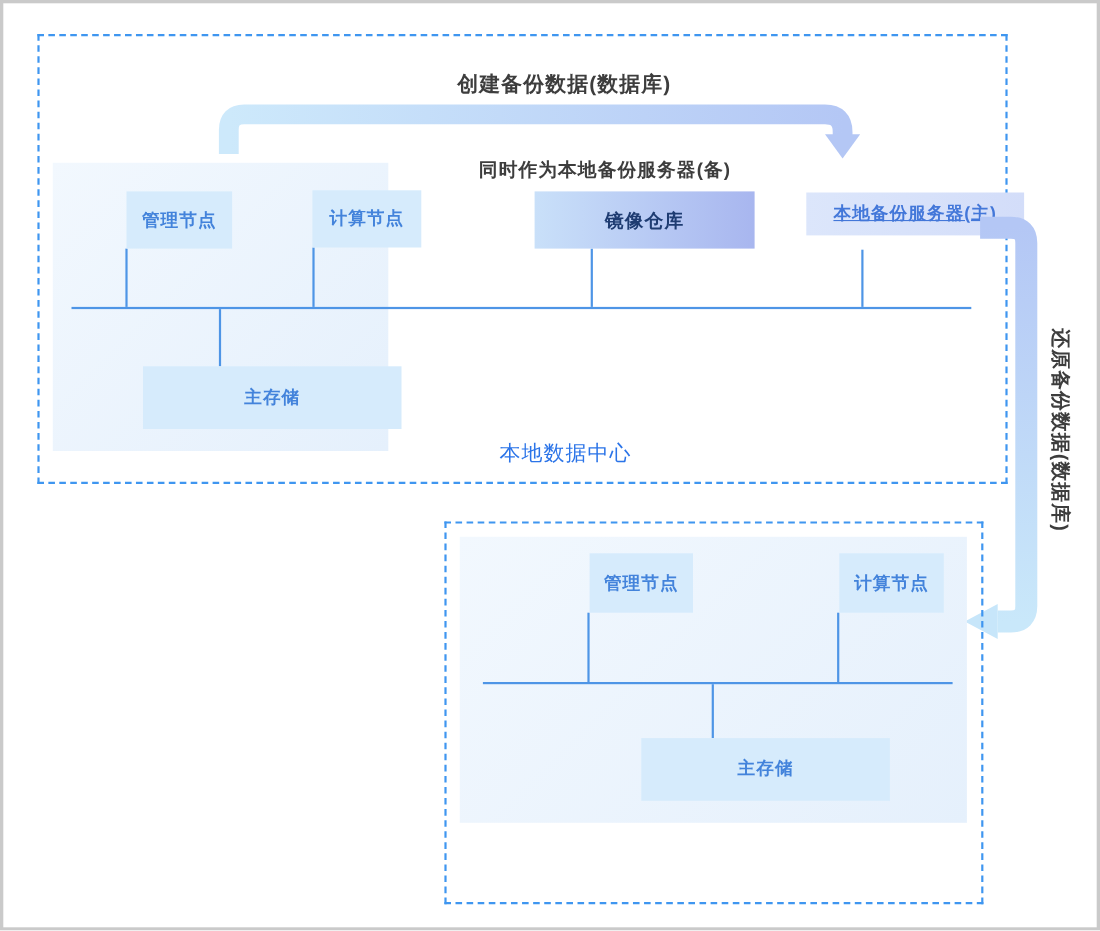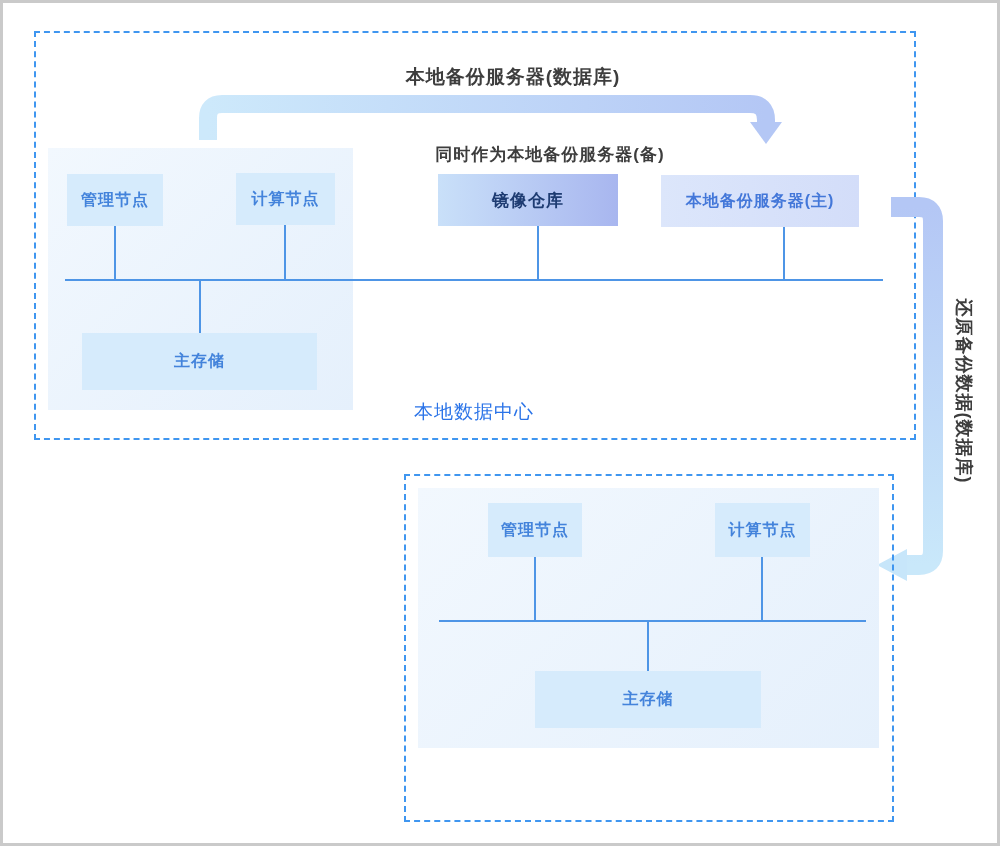--- a/index.html
+++ b/index.html
@@ -12,52 +12,52 @@
     position:absolute;box-sizing:border-box;
     border:2px dashed #3f96f0;background:transparent;
   }
   .panel{
     position:absolute;
     background:linear-gradient(135deg,#f2f8fe 0%,#e5f0fc 100%);
   }
   .node{
     position:absolute;display:flex;align-items:center;justify-content:center;
     background:#d6ebfc;color:#4383db;font-size:16px;font-weight:600;
-    letter-spacing:1px;white-space:nowrap;
+    letter-spacing:1px;white-space:nowrap;margin-left:48px;
   }
   .node.repo{
     background:linear-gradient(90deg,#c9e0f9 0%,#a8b6ef 100%);
     color:#1e3c72;font-weight:700;font-size:17px;
   }
   .node.backup{
     background:linear-gradient(90deg,#dce6fb 0%,#d3ddf9 100%);
     color:#4377d9;
   }
   .hline,.vline{position:absolute;background:#4e95e6;}
   .dc-label{
     position:absolute;color:#2b74e8;font-size:19px;font-weight:500;
-    text-align:center;white-space:nowrap;letter-spacing:1px;
+    text-align:right;white-space:nowrap;letter-spacing:1px;
   }
   .annotation{
     position:absolute;color:#3d3d3d;font-size:19px;font-weight:600;
     text-align:center;white-space:nowrap;letter-spacing:1px;
   }
   .annotation.note{font-size:17px;}
   .annotation.vertical{
     width:200px;font-size:18px;
     transform:rotate(90deg);transform-origin:center center;
   }
   svg{position:absolute;overflow:visible;}
 </style>
 </head>
 <body>
 
 <div id="canvas">
 
-  <div class="annotation" style="left:360px;top:61px;width:300px;">本地备份服务器(数据库)</div>
+  <div class="annotation" style="left:360px;top:61px;width:300px;">创建备份数据(数据库)</div>
 
   <svg width="600" height="70" viewBox="0 0 600 70" style="left:190px;top:85px;">
     <defs>
       <linearGradient id="gradTop" gradientUnits="userSpaceOnUse" x1="15" y1="16" x2="573" y2="16">
         <stop offset="0" stop-color="#cde9fb"></stop>
         <stop offset="1" stop-color="#b4c7f5"></stop>
       </linearGradient>
     </defs>
     <path d="M 15 52 L 15 30 Q 15 16 29 16 L 557 16 Q 573 16 573 32 L 573 35" fill="none" stroke="url(#gradTop)" stroke-width="18"></path>
     <polygon points="557,34 589,34 573,56" fill="#b4c7f5"></polygon>
@@ -71,22 +71,22 @@
 
   <div class="hline" style="left:62px;top:276px;width:818px;height:2px;"></div>
   <div class="vline" style="left:111px;top:223px;width:2px;height:53px;"></div>
   <div class="vline" style="left:281px;top:222px;width:2px;height:54px;"></div>
   <div class="vline" style="left:534px;top:223px;width:2px;height:53px;"></div>
   <div class="vline" style="left:780px;top:224px;width:2px;height:52px;"></div>
   <div class="vline" style="left:196px;top:278px;width:2px;height:52px;"></div>
 
   <div class="node" style="left:64px;top:171px;width:96px;height:52px;">管理节点</div>
   <div class="node" style="left:233px;top:170px;width:99px;height:52px;">计算节点</div>
-  <div class="node repo" style="left:435px;top:171px;width:180px;height:52px;">镜像仓库</div>
-  <div class="node backup" style="left:658px;top:172px;width:198px;height:52px;">本地备份服务器(主)</div>
+  <div class="node repo" style="left:435px;top:171px;width:200px;height:52px;">镜像仓库</div>
+  <div class="node backup" style="left:682px;top:172px;width:198px;height:39px;text-decoration:underline;">本地备份服务器(主)</div>
   <div class="node" style="left:79px;top:330px;width:235px;height:57px;">主存储</div>
 
   <div class="dc-label" style="left:371px;top:396px;width:200px;">本地数据中心</div>
 
   <svg width="130" height="430" viewBox="0 0 130 430" style="left:860px;top:180px;">
     <defs>
       <linearGradient id="gradRight" gradientUnits="userSpaceOnUse" x1="70" y1="24" x2="70" y2="382">
         <stop offset="0" stop-color="#b4c7f5"></stop>
         <stop offset="1" stop-color="#c9e8fa"></stop>
       </linearGradient>

